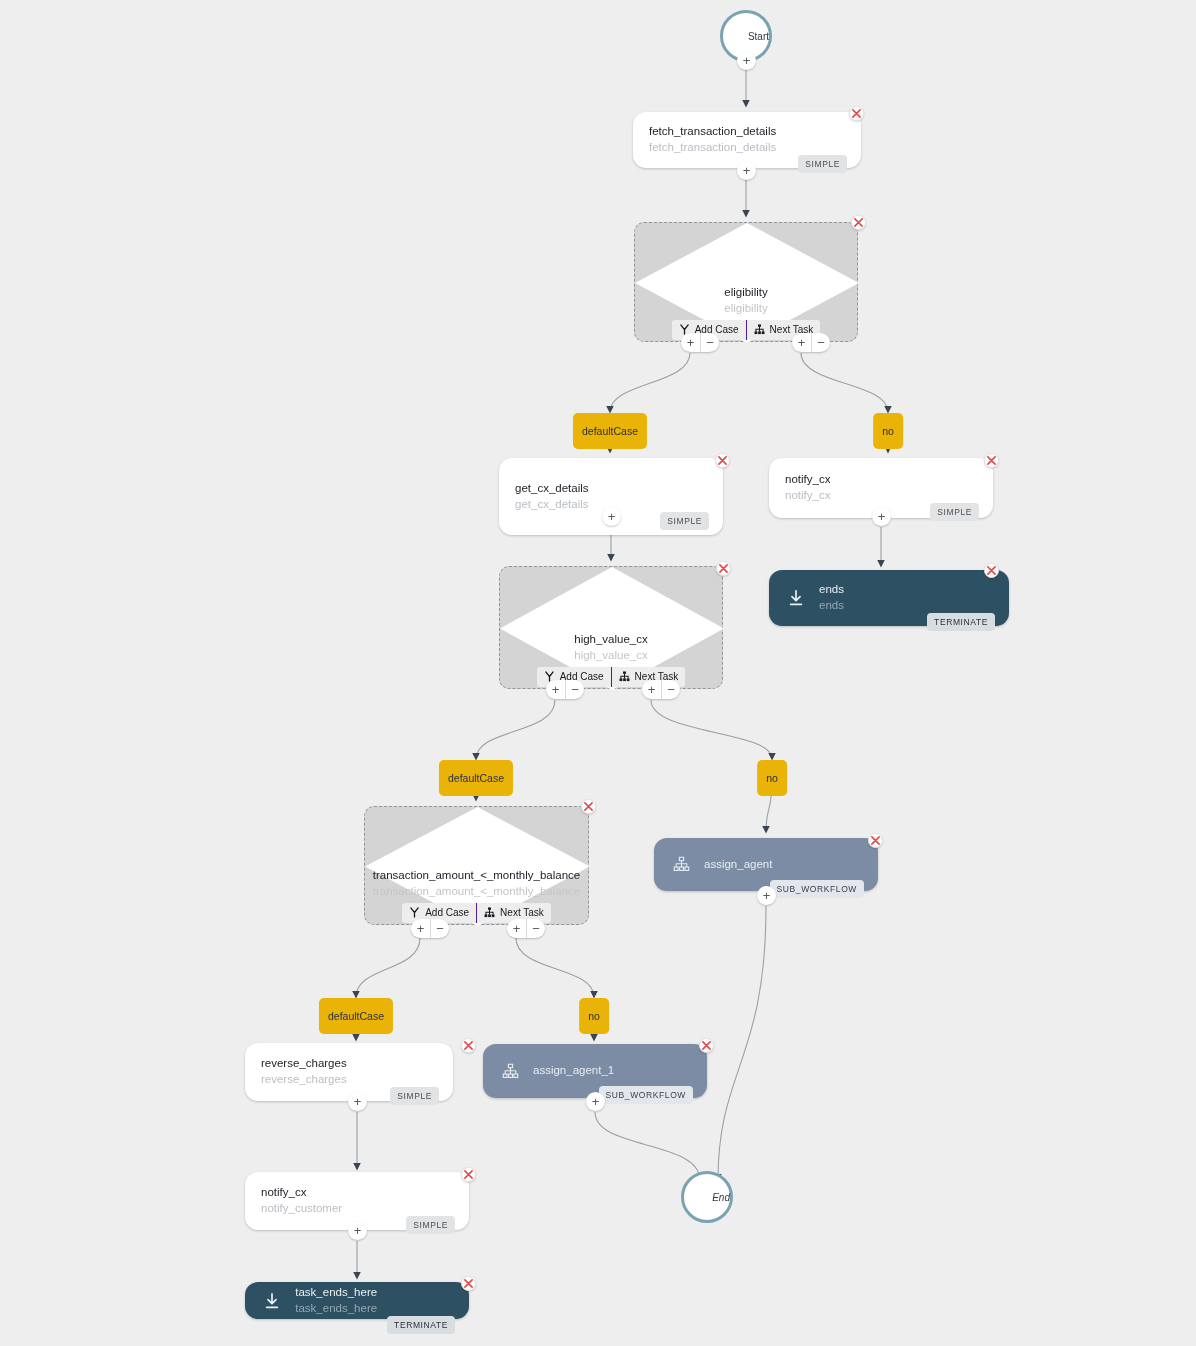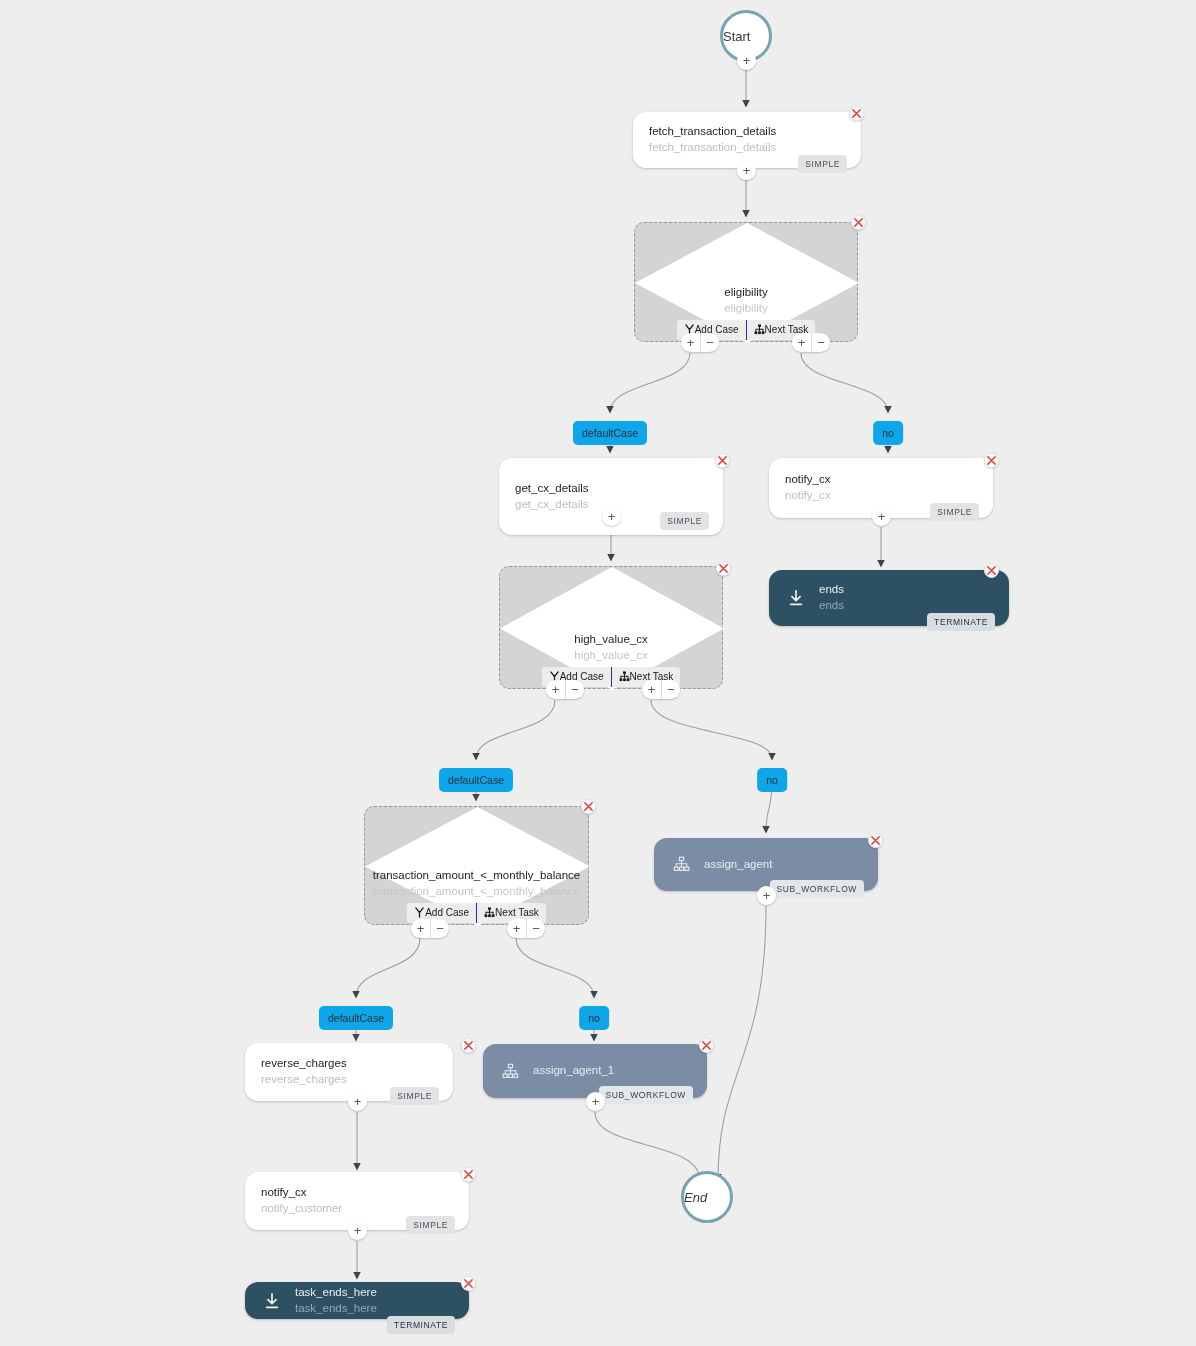--- a/index.html
+++ b/index.html
@@ -22,22 +22,22 @@
     pointer-events: none;
   }
 
   
   .terminal {
     position: absolute;
     width: 52px; height: 52px;
     border-radius: 50%;
     background: #ffffff;
     border: 3px solid #79a3b1;
-    display: flex; align-items: center; justify-content: flex-start;
-    font-size: 13px;
+    display: flex; align-items: center; justify-content: flex-end;
+    font-size: 10px;
     color: #333a40;
     z-index: 6;
   }
 
   
   .node {
     position: absolute;
     border-radius: 13px;
     z-index: 5;
     box-shadow: 0 1px 3px rgba(0,0,0,0.13), 0 1px 2px rgba(0,0,0,0.08);
@@ -123,21 +123,21 @@
   .diamond-sub   { font-size: 11.5px; color: #c2c6ca; white-space: nowrap; }
   .diamond-actions {
     display: inline-flex;
     align-items: center;
     margin-top: 4px;
     background: #ededed;
     border-radius: 3px;
     overflow: hidden;
   }
   .act {
-    display: flex; align-items: center; 
+    display: flex; align-items: center; gap: 5px;
     padding: 3px 7px;
     font-size: 10px;
     color: #16181b;
     white-space: nowrap;
   }
   .act + .act { border-left: 1px solid #4c1d95; }
 
   
   .pm {
     position: absolute;
@@ -178,29 +178,28 @@
     border: 1px solid #e3e3e3;
     box-shadow: 0 1px 2px rgba(0,0,0,0.16);
     display: flex; align-items: center; justify-content: center;
     z-index: 9;
   }
   .delx svg { display: block; }
 
   
   .branch {
     position: absolute;
-    background: #0ea5e9;
+    background: #eab308;
     color: #2c3138;
     font-size: 10.5px;
-    padding: 6px 9px;
+    padding: 12px 9px;
     border-radius: 5px;
     white-space: nowrap;
     z-index: 6;
     transform: translateX(-50%);
-    margin-top: 8px;
   }
 </style>
 </head>
 <body>
 
 <div id="canvas">
 
   <svg id="edges" viewBox="0 0 1196 1346" width="1196" height="1346">
     <defs>
       <marker id="arrow" viewBox="0 0 10 10" refX="8" refY="5" markerWidth="7" markerHeight="7" orient="auto-start-reverse">
@@ -549,21 +548,21 @@
   </div>
   <div class="delx" style="left:461px; top:1167px;">
     <svg width="9" height="9" viewBox="0 0 10 10">
       <path d="M1 1 L9 9 M9 1 L1 9" stroke="#e04b4b" stroke-width="1.8" stroke-linecap="round"></path>
     </svg>
   </div>
   <div class="plus" style="left:348px; top:1221px;">
     <span>+</span>
   </div>
 
-  <div class="node terminate" style="left:245px; top:1282px; width:224px; height:37px;">
+  <div class="node terminate" style="left:245px; top:1282px; width:224px; height:37px;text-align:right;">
     <div class="node-body">
       <div class="node-icon">
         <svg width="18" height="18" viewBox="0 0 20 20">
           <path d="M10 2 L10 12 M5.5 8.5 L10 13 L14.5 8.5" stroke="#e9eef1" stroke-width="1.9" fill="none" stroke-linecap="round" stroke-linejoin="round"></path>
           <path d="M4 17 L16 17" stroke="#e9eef1" stroke-width="1.9" stroke-linecap="round"></path>
         </svg>
       </div>
       <div class="node-text">
         <div class="node-title">task_ends_here</div>
         <div class="node-sub">task_ends_here</div>

